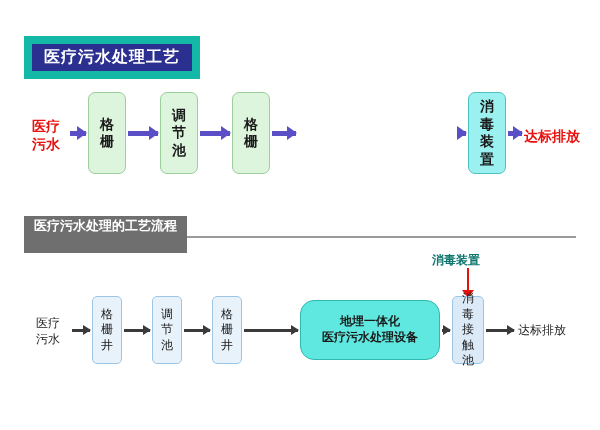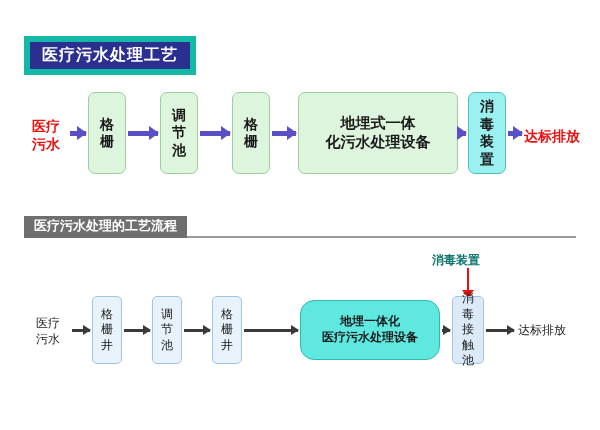--- a/index.html
+++ b/index.html
@@ -18,21 +18,21 @@
   
   #diagram-top {
     position: absolute;
     left: 0; top: 0;
     width: 600px; height: 210px;
   }
   .title-pill {
     position: absolute;
     left: 24px; top: 36px;
     background: #2b2f8f;
-    border: 6px solid #14b8a6;
+    border: 8px solid #14b8a6;
     color: #ffffff;
     font-size: 16px;
     font-weight: bold;
     letter-spacing: 1px;
     padding: 4px 12px 5px 12px;
     white-space: nowrap;
     line-height: 1.15;
   }
 
   .label-red {
@@ -113,21 +113,21 @@
     width: 552px; height: 2px;
     background: #9a9a9a;
   }
   #title2 {
     position: absolute;
     left: 24px; top: 216px;
     background: #6f6f6f;
     color: #ffffff;
     font-size: 13px;
     font-weight: bold;
-    padding: 3px 10px 4px 10px;
+    padding: 3px 10px 19px 10px;
     white-space: nowrap;
     line-height: 1.15;
   }
 
   
   .label-dark {
     position: absolute;
     color: #222222;
     font-size: 12px;
     line-height: 1.3;
@@ -265,26 +265,20 @@
       <span>格</span><br>
       <span>栅</span>
     </div>
   </div>
 
   <div class="arrow" id="a4">
     <div class="shaft"></div>
     <div class="head"></div>
   </div>
 
-  <div class="box box-green" id="b4">
-    <div>
-      <span>地埋式一体</span><br>
-      <span>化污水处理设备</span>
-    </div>
-  </div>
 
   <div class="arrow" id="a5">
     <div class="shaft"></div>
     <div class="head"></div>
   </div>
 
   <div class="box box-cyan-top" id="b5">
     <div>
       <span>消</span><br>
       <span>毒</span><br>

